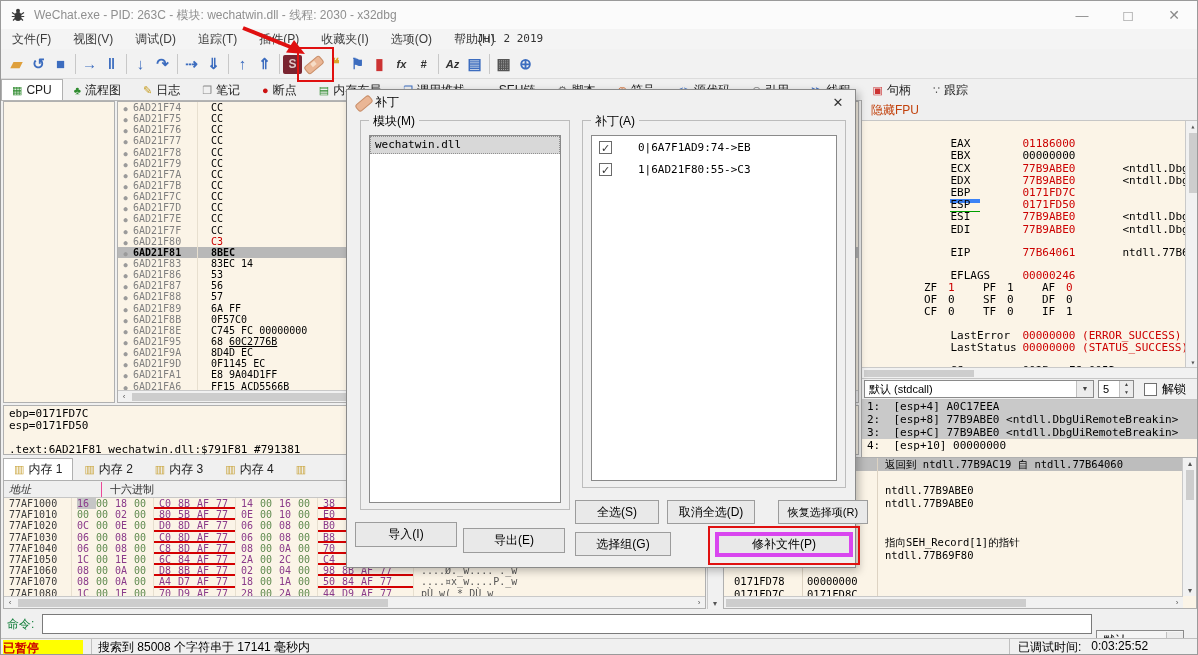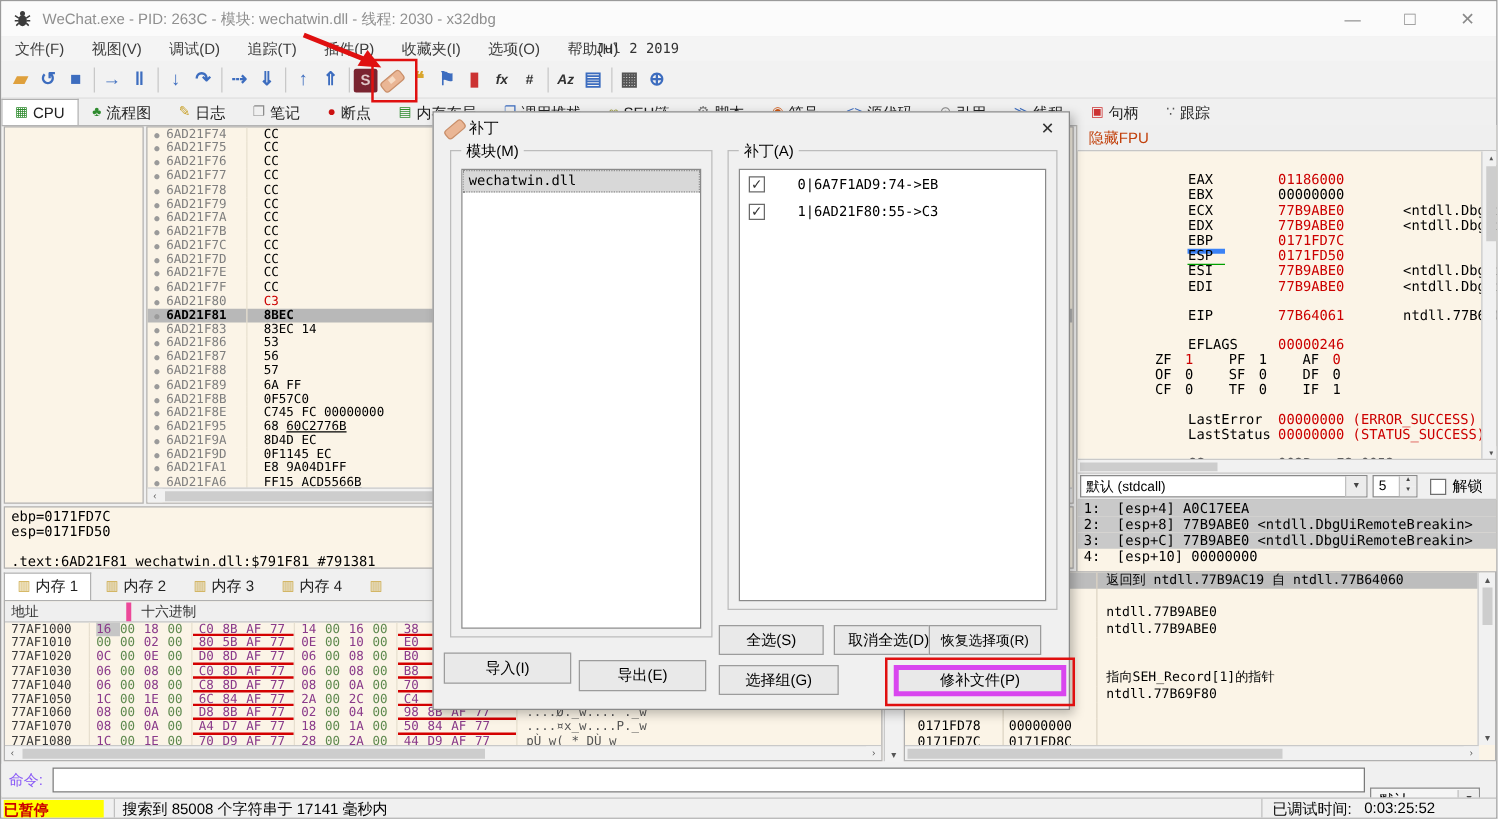--- a/index.html
+++ b/index.html
@@ -89,21 +89,21 @@
   .chklbl{font-size:12px;margin-left:5px;}
   .args{position:absolute;left:0;top:300px;width:100%;height:56px;font-family:"DejaVu Sans Mono",monospace;font-size:11px;color:#000;}
   .arow{height:13px;line-height:13px;white-space:pre;padding-left:5px;}
   .arow[data-hl="1"]{background:#c9c9c9;}
 
   
   .memtabs{position:absolute;left:2px;top:456px;width:703px;height:23px;display:flex;align-items:flex-end;background:#f0f0f0;}
   .memtabs .tab{height:22px;}
   .dump{position:absolute;left:2px;top:479px;width:703px;height:129px;background:#fbf4e7;border:1px solid #b0b0b0;box-sizing:border-box;overflow:hidden;}
   .dmhead{height:16px;background:#efefef;border-bottom:1px solid #c6c6c6;display:flex;font-size:11px;color:#333;align-items:center;}
-  .dmhead .h1{width:92px;padding-left:5px;border-right:4px solid #ec4899;}
+  .dmhead .h1{width:92px;padding-left:5px;border-right:1px solid #ec4899;font-style:italic;}
   .dmhead .h2{padding-left:8px;}
   .dmrow{display:flex;height:11.2px;line-height:11.2px;font-family:"DejaVu Sans Mono",monospace;font-size:10px;}
   .dmaddr{width:62px;color:#3a3a3a;padding-left:5px;}
   .dg{width:82px;display:flex;padding-left:5px;border-left:1px solid #e7dfcf;box-sizing:border-box;}
   .dg span{width:19px;}
   .dg:nth-child(5){width:96px;}
   .dg.ptr{box-shadow:inset 0 -2px 0 #d40000;}
   .dg.ptr span{color:#8a3a8a;}
   .z{color:#5f8a4f;}
   .nz{color:#8a3a8a;}
@@ -117,21 +117,21 @@
   .srow{display:flex;height:13px;line-height:13px;font-family:"DejaVu Sans Mono",monospace;font-size:10.5px;color:#000;}
   .saddr{width:68px;padding-left:10px;}
   .sval{width:70px;border-left:1px solid #ddd3c3;padding-left:4px;}
   .scmt{flex:1;border-left:1px solid #ddd3c3;padding-left:7px;white-space:pre;}
   .srow[data-state="selected"]{background:#bdbdbd;}
   .stack .sbv{right:0;top:0;height:138px;border-left:1px solid #c9c9c9;}
   .stack .sbh{left:0;bottom:0;width:459px;}
 
   
   .cmdrow{position:absolute;left:0;top:610px;width:100%;height:26px;background:#f0f0f0;display:flex;align-items:center;}
-  .cmdlbl{font-size:12px;color:#8b5cf6;margin-left:6px;}
+  .cmdlbl{font-size:12px;color:#15803d;margin-left:6px;}
   .cmdinput{margin-left:8px;width:1050px;height:20px;border:1px solid #7a7a7a;background:#fff;box-sizing:border-box;font-size:12px;padding:0 4px;font-family:"DejaVu Sans Mono",monospace;}
   .cmdcombo{margin-left:4px;width:88px;height:20px;font-size:12px;padding-left:6px;background:#f5f5f5;margin-top:32px;}
   .statusbar{position:absolute;left:0;top:637px;width:100%;height:18px;background:#f0f0f0;border-top:1px solid #c0c0c0;display:flex;align-items:center;font-size:12px;box-sizing:border-box;}
   .paused{width:80px;height:16px;margin-left:2px;background:#ffff00;color:#cc0000;font-weight:bold;line-height:16px;}
   .statmsg{margin-left:8px;padding-left:6px;border-left:1px solid #c0c0c0;color:#000;width:372px;}
   .stattime{margin-left:auto;border-left:1px solid #c0c0c0;padding:0 8px;display:flex;gap:10px;color:#000;width:188px;box-sizing:border-box;}
 
   
   .dlg{position:absolute;left:345px;top:88px;width:510px;height:479px;background:#f0f0f0;border:1px solid #8a8a8a;
        box-shadow:3px 3px 8px rgba(0,0,0,0.25);z-index:30;box-sizing:border-box;}
@@ -1004,21 +1004,21 @@
 
           <div class="prow">
             <span class="pcb">✓</span>
             <span class="ptx">1|6AD21F80:55-&gt;C3</span>
           </div>
         </div>
     </div>
 
     <div class="wbtn" style="left:228px;top:410px;width:84px;height:24px;">全选(S)</div>
     <div class="wbtn" style="left:320px;top:410px;width:88px;height:24px;">取消全选(D)</div>
-    <div class="wbtn" style="left:396px;top:410px;width:90px;height:24px;font-size:11px;">恢复选择项(R)</div>
+    <div class="wbtn" style="left:431px;top:410px;width:90px;height:24px;font-size:11px;">恢复选择项(R)</div>
     <div class="wbtn" style="left:8px;top:432px;width:102px;height:25px;">导入(I)</div>
     <div class="wbtn" style="left:116px;top:438px;width:102px;height:25px;">导出(E)</div>
     <div class="wbtn" style="left:228px;top:442px;width:96px;height:24px;">选择组(G)</div>
     <div class="wbtn def" style="left:368px;top:442px;width:138px;height:25px;">修补文件(P)</div>
     <div class="annot" style="left:361px;top:436px;width:148px;height:35px;"></div>
   </div>
 
 </div>
 
 </body></html>

